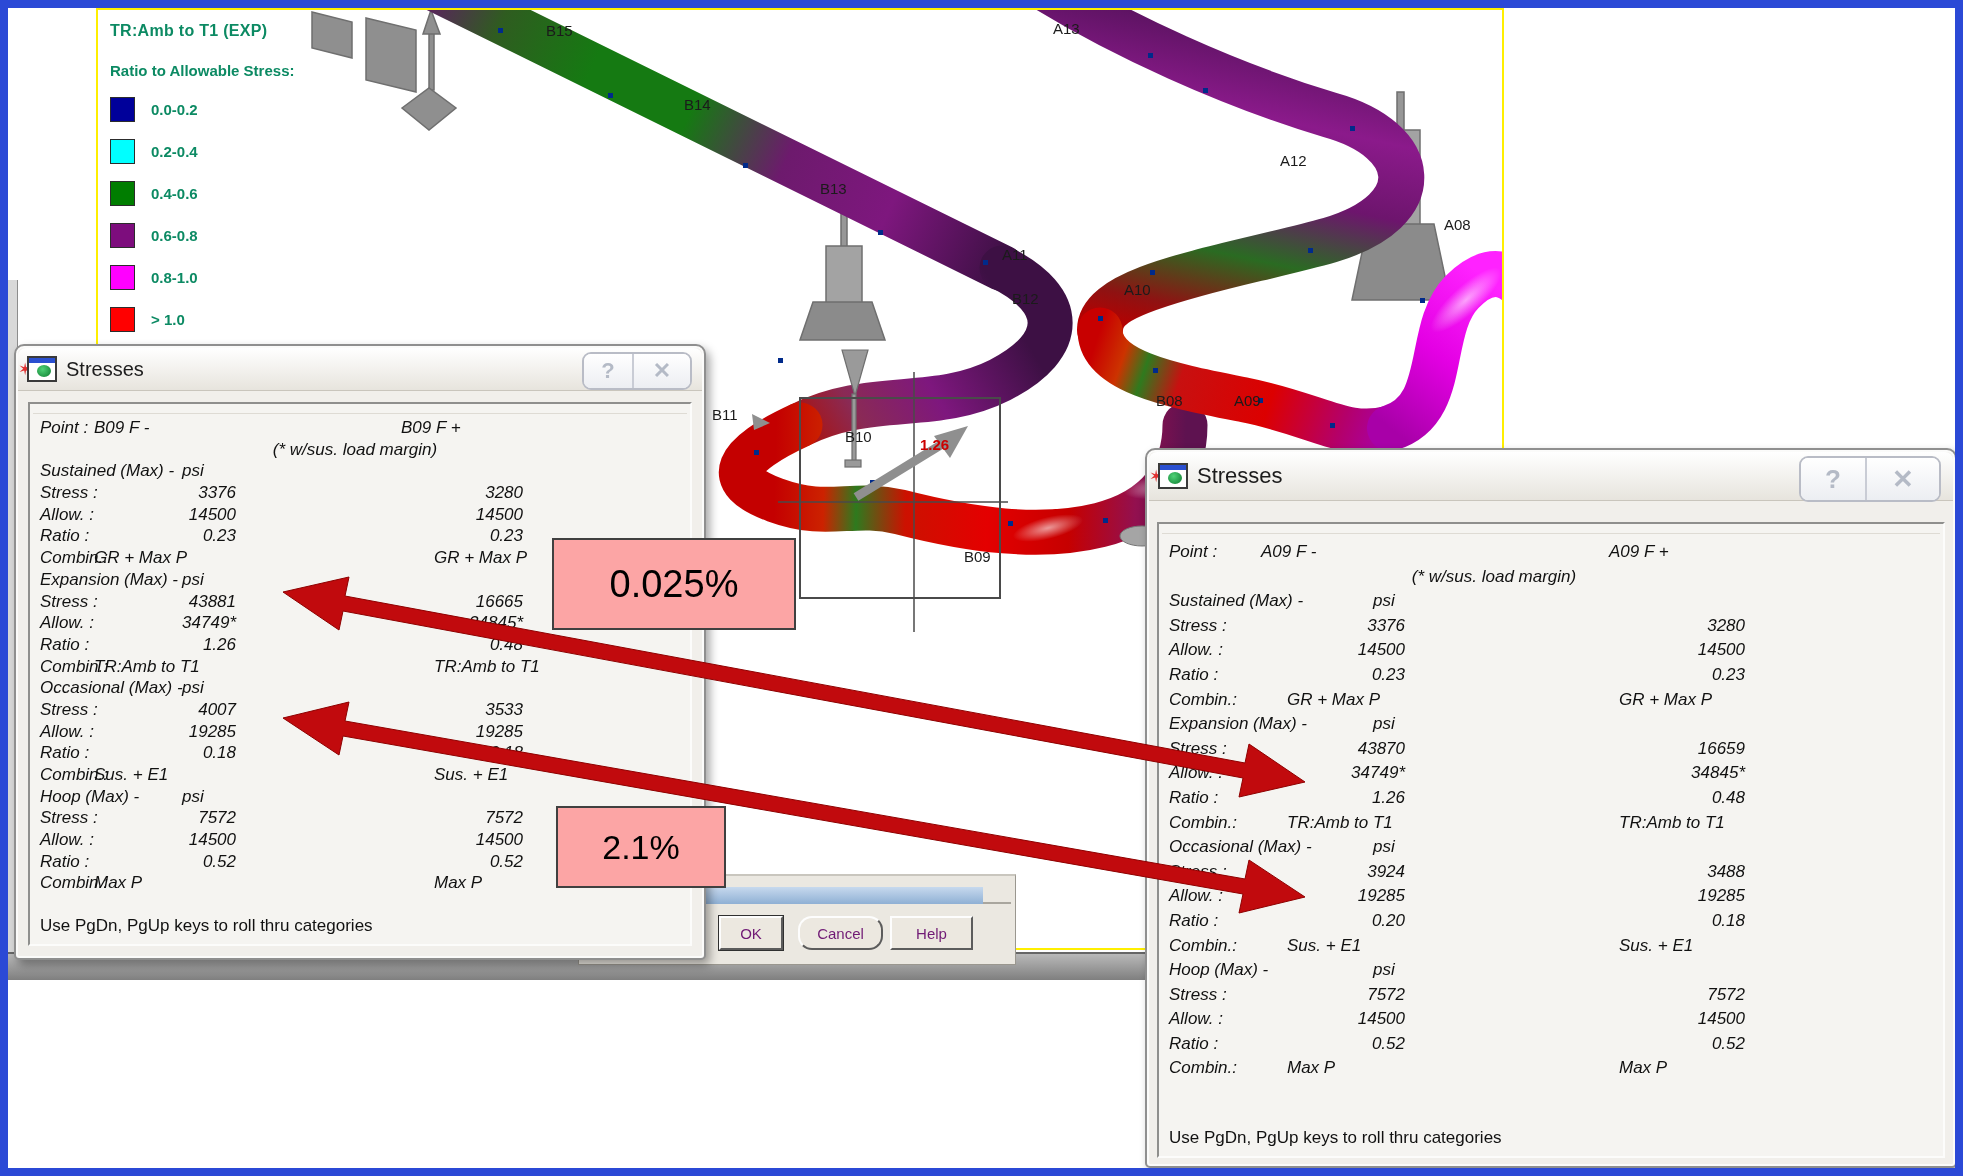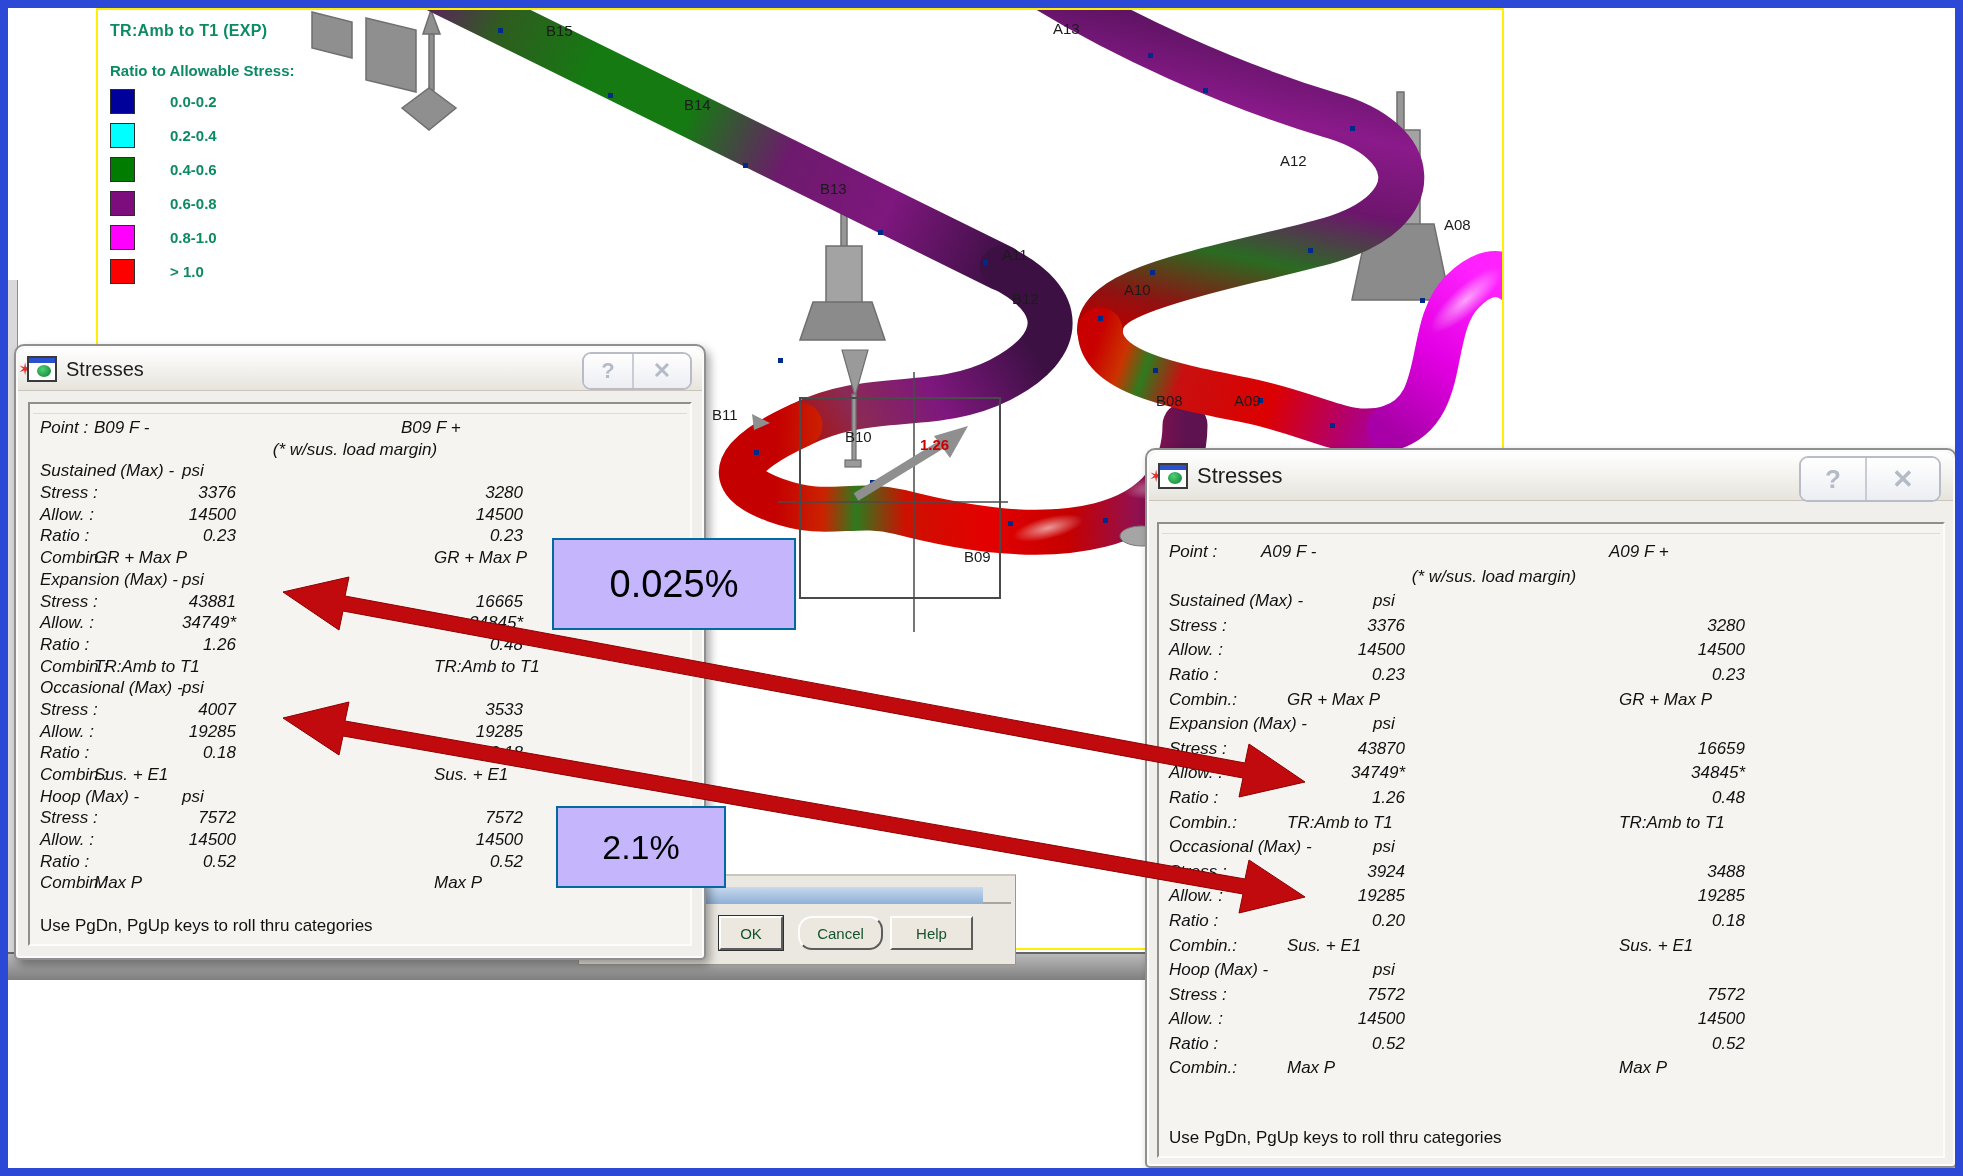--- a/index.html
+++ b/index.html
@@ -10,21 +10,21 @@
   
   .viewport{position:absolute;left:96px;top:8px;width:1404px;height:938px;background:#fff;
             border:2px solid #ffef00;z-index:1;}
   .viewport svg{position:absolute;left:0;top:0;}
   .node-label{position:absolute;font-size:15px;color:#1b1b1b;white-space:nowrap;z-index:4;}
 
   
   .legend{position:absolute;left:12px;top:12px;z-index:5;color:#0c8a63;}
   .legend-title{font-size:16px;font-weight:bold;letter-spacing:.3px;}
   .legend-sub{font-size:15px;font-weight:bold;margin-top:22px;}
-  .leg-row{display:flex;align-items:center;margin-top:11px;height:23px;gap:19px;}
+  .leg-row{display:flex;align-items:center;margin-top:19px;height:23px;}
   .leg-swatch{width:23px;height:23px;border:1px solid #2c2c2c;margin-right:16px;flex:none;}
   .leg-label{font-size:15px;font-weight:bold;}
 
   
   .dlg{position:absolute;background:#f1efeb;border:2px solid #8f8f8f;border-radius:10px 10px 5px 5px;
        box-shadow:inset 0 0 0 2px #fbfbfa, 4px 5px 10px rgba(0,0,0,.35);z-index:10;color:#111;}
   .dlg-titlebar{position:absolute;left:2px;top:2px;right:2px;background:linear-gradient(#ffffff,#e7e4dd);
        border-radius:8px 8px 0 0;border-bottom:1px solid #c9c5bc;display:flex;align-items:center;}
   .dlg-title-text{color:#1c1c1c;margin-left:9px;}
   .dlg-icon{position:relative;width:30px;height:26px;margin-left:9px;flex:none;}
@@ -80,35 +80,35 @@
   .sliver{position:absolute;left:8px;top:280px;width:9px;height:678px;background:#d9d9d9;
           border-right:1px solid #8d8d8d;z-index:3;}
 
   
   .hidden-panel{position:absolute;left:578px;top:874px;width:436px;height:88px;background:#ebe8e1;
           border:1px solid #9a978f;border-top:2px solid #c9c6be;z-index:7;}
   .hp-bluebar{position:absolute;left:6px;top:11px;width:398px;height:17px;
           background:linear-gradient(#c7d9ee,#8fb0d4);}
   .hp-line{position:absolute;left:404px;top:26px;right:4px;border-top:2px solid #a9a69e;}
   .w-btn{position:absolute;background:#ece8e0;border:2px solid;border-color:#fdfdfd #5c5c5c #5c5c5c #fdfdfd;
-         font-size:15px;color:#14532d;display:flex;align-items:center;justify-content:center;cursor:default;}
+         font-size:15px;color:#701a75;display:flex;align-items:center;justify-content:center;cursor:default;}
   .w-btn.default{box-shadow:0 0 0 1px #303030;}
   #btnOk{left:140px;top:40px;width:60px;height:30px;}
   #btnCancel{left:219px;top:40px;width:81px;height:30px;border-radius:14px;}
   #btnHelp{left:311px;top:40px;width:79px;height:30px;}
 
   
   .gray-band{position:absolute;left:8px;top:952px;width:1140px;height:26px;z-index:6;
          background:linear-gradient(#b9b9b9,#7f7f7f);border-top:2px solid #666;}
 
   
   .arrows{position:absolute;left:0;top:0;z-index:30;pointer-events:none;}
 
   
-  .callout{position:absolute;background:#c4b5fd;border:2px solid #0369a1;color:#000;z-index:35;
+  .callout{position:absolute;background:#fca5a5;border:2px solid #404040;color:#000;z-index:35;
            display:flex;align-items:center;justify-content:center;font-weight:500;}
   #callout0{left:552px;top:538px;width:240px;height:88px;font-size:38px;}
   #callout1{left:556px;top:806px;width:166px;height:78px;font-size:34px;}
 </style>
 </head>
 <body>
 
 <div class="stage">
 
   <div class="viewport">

